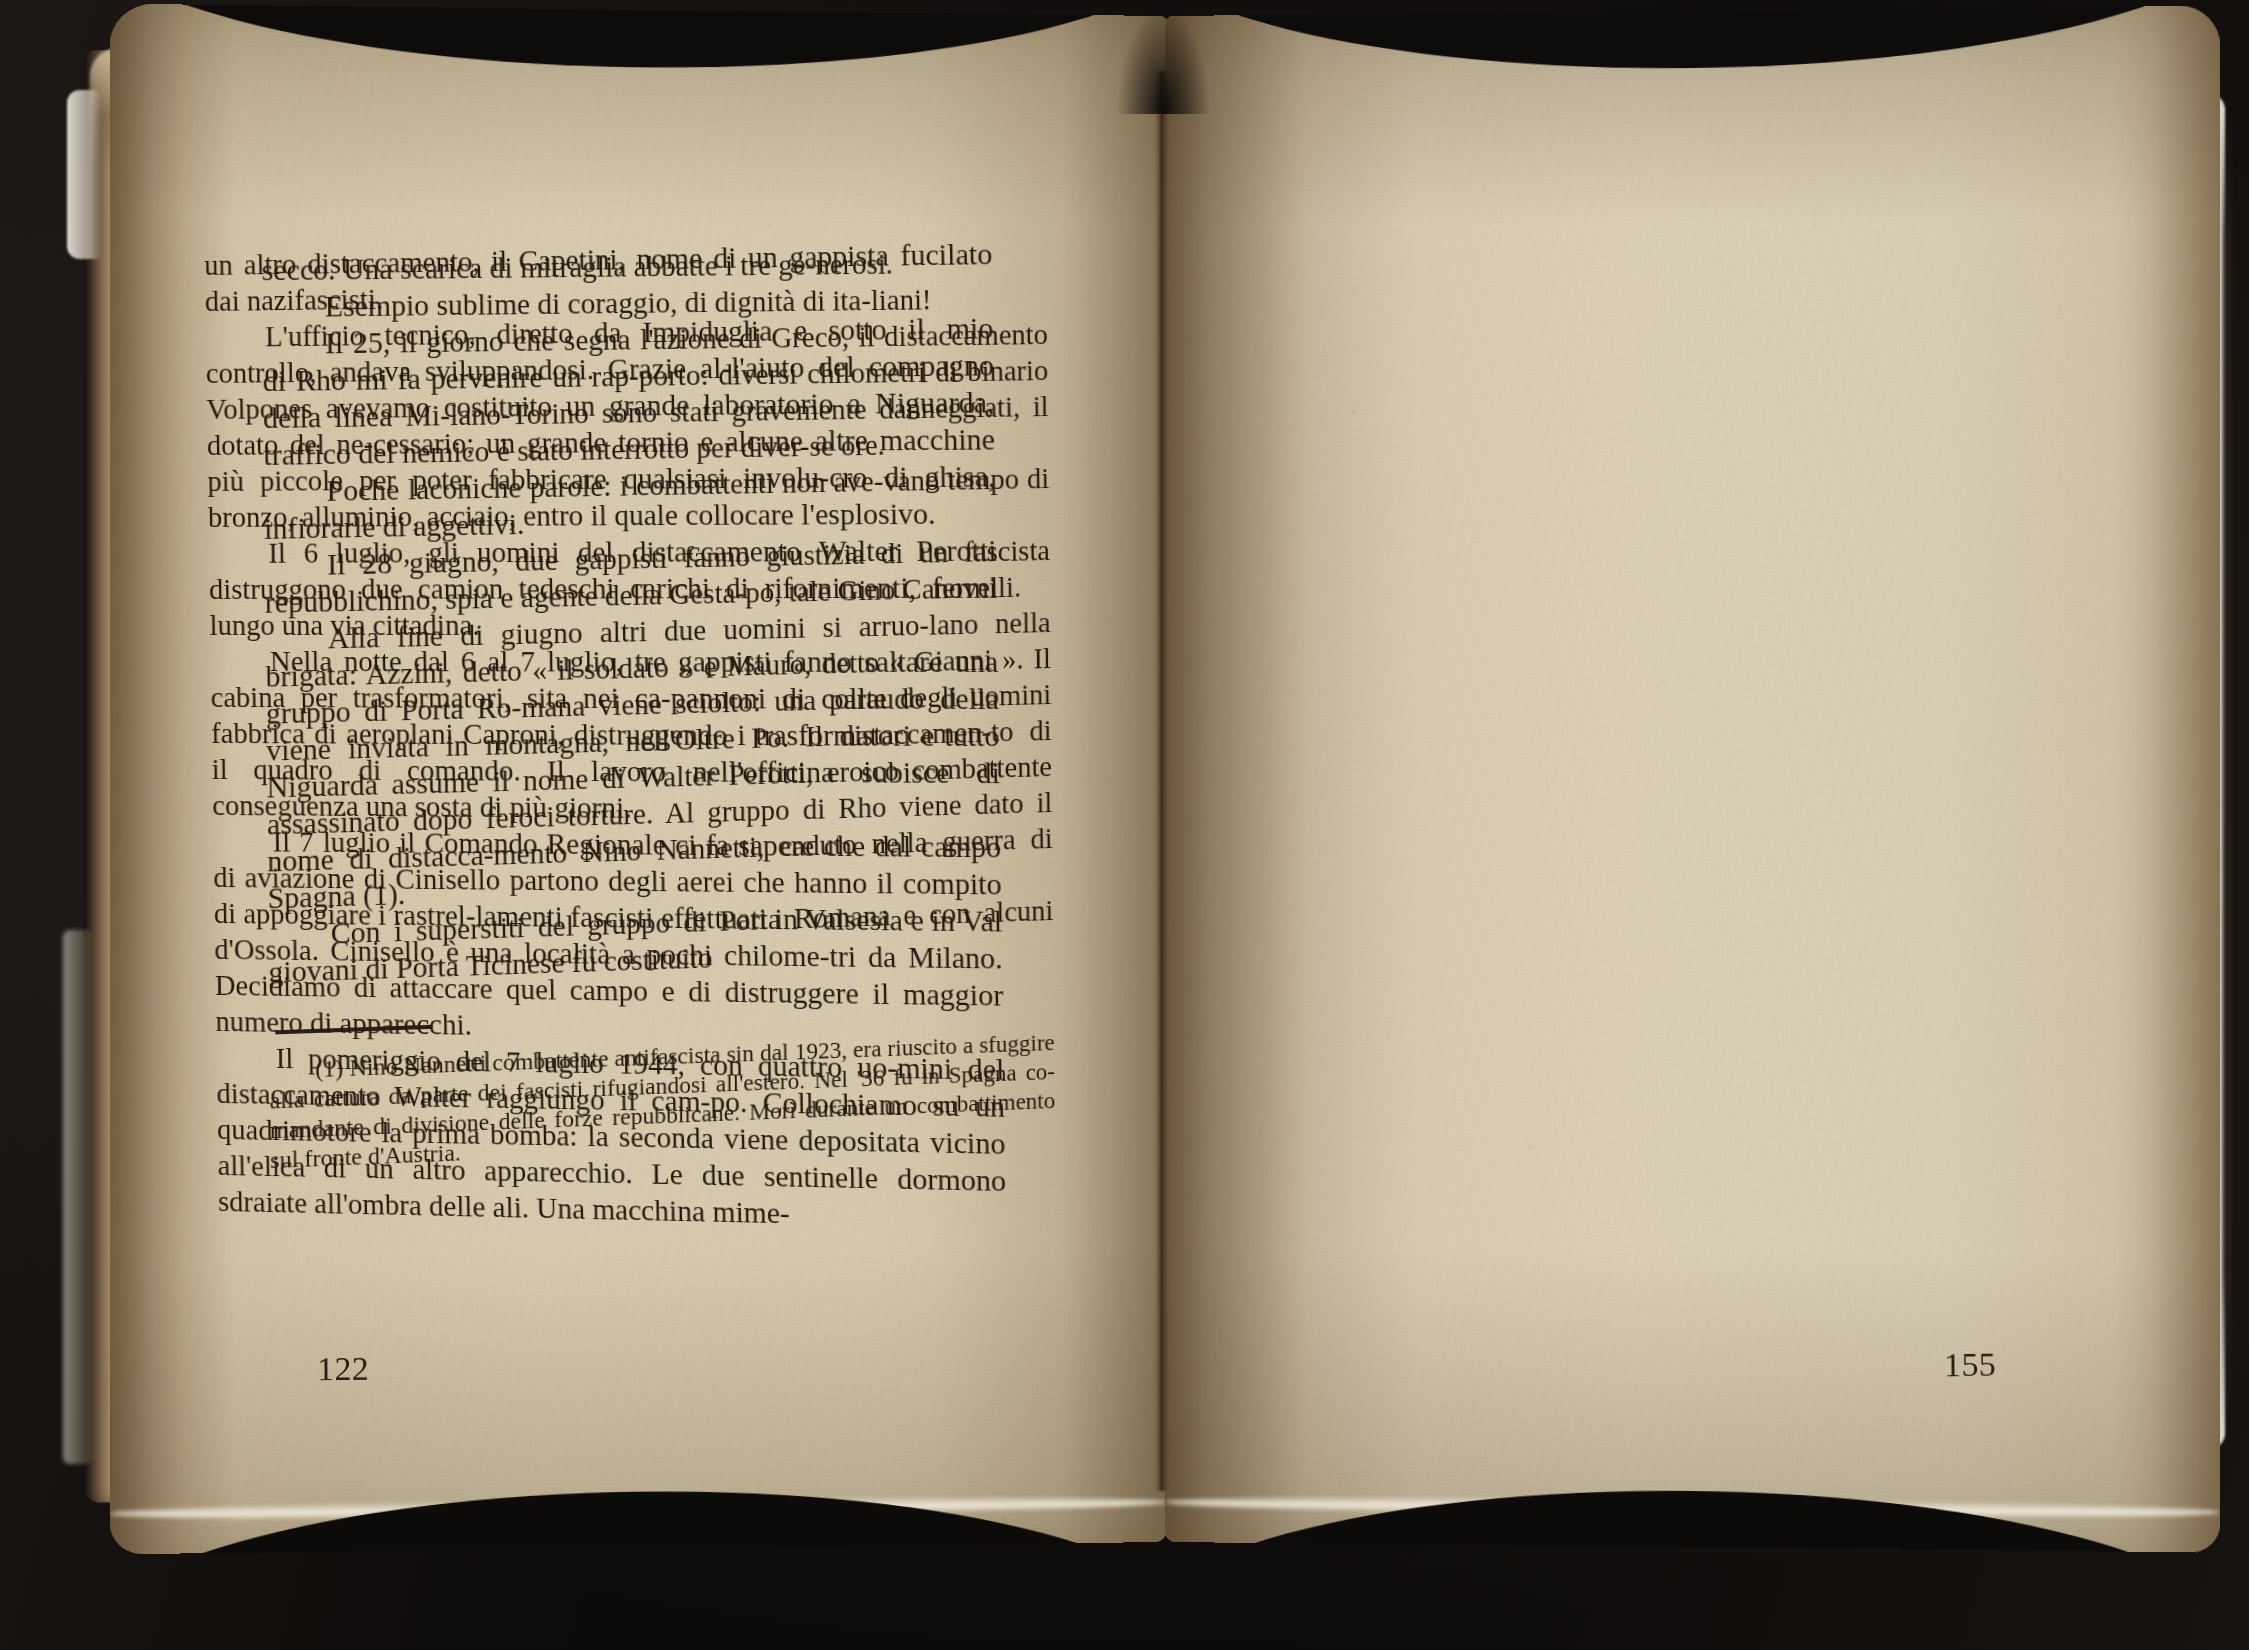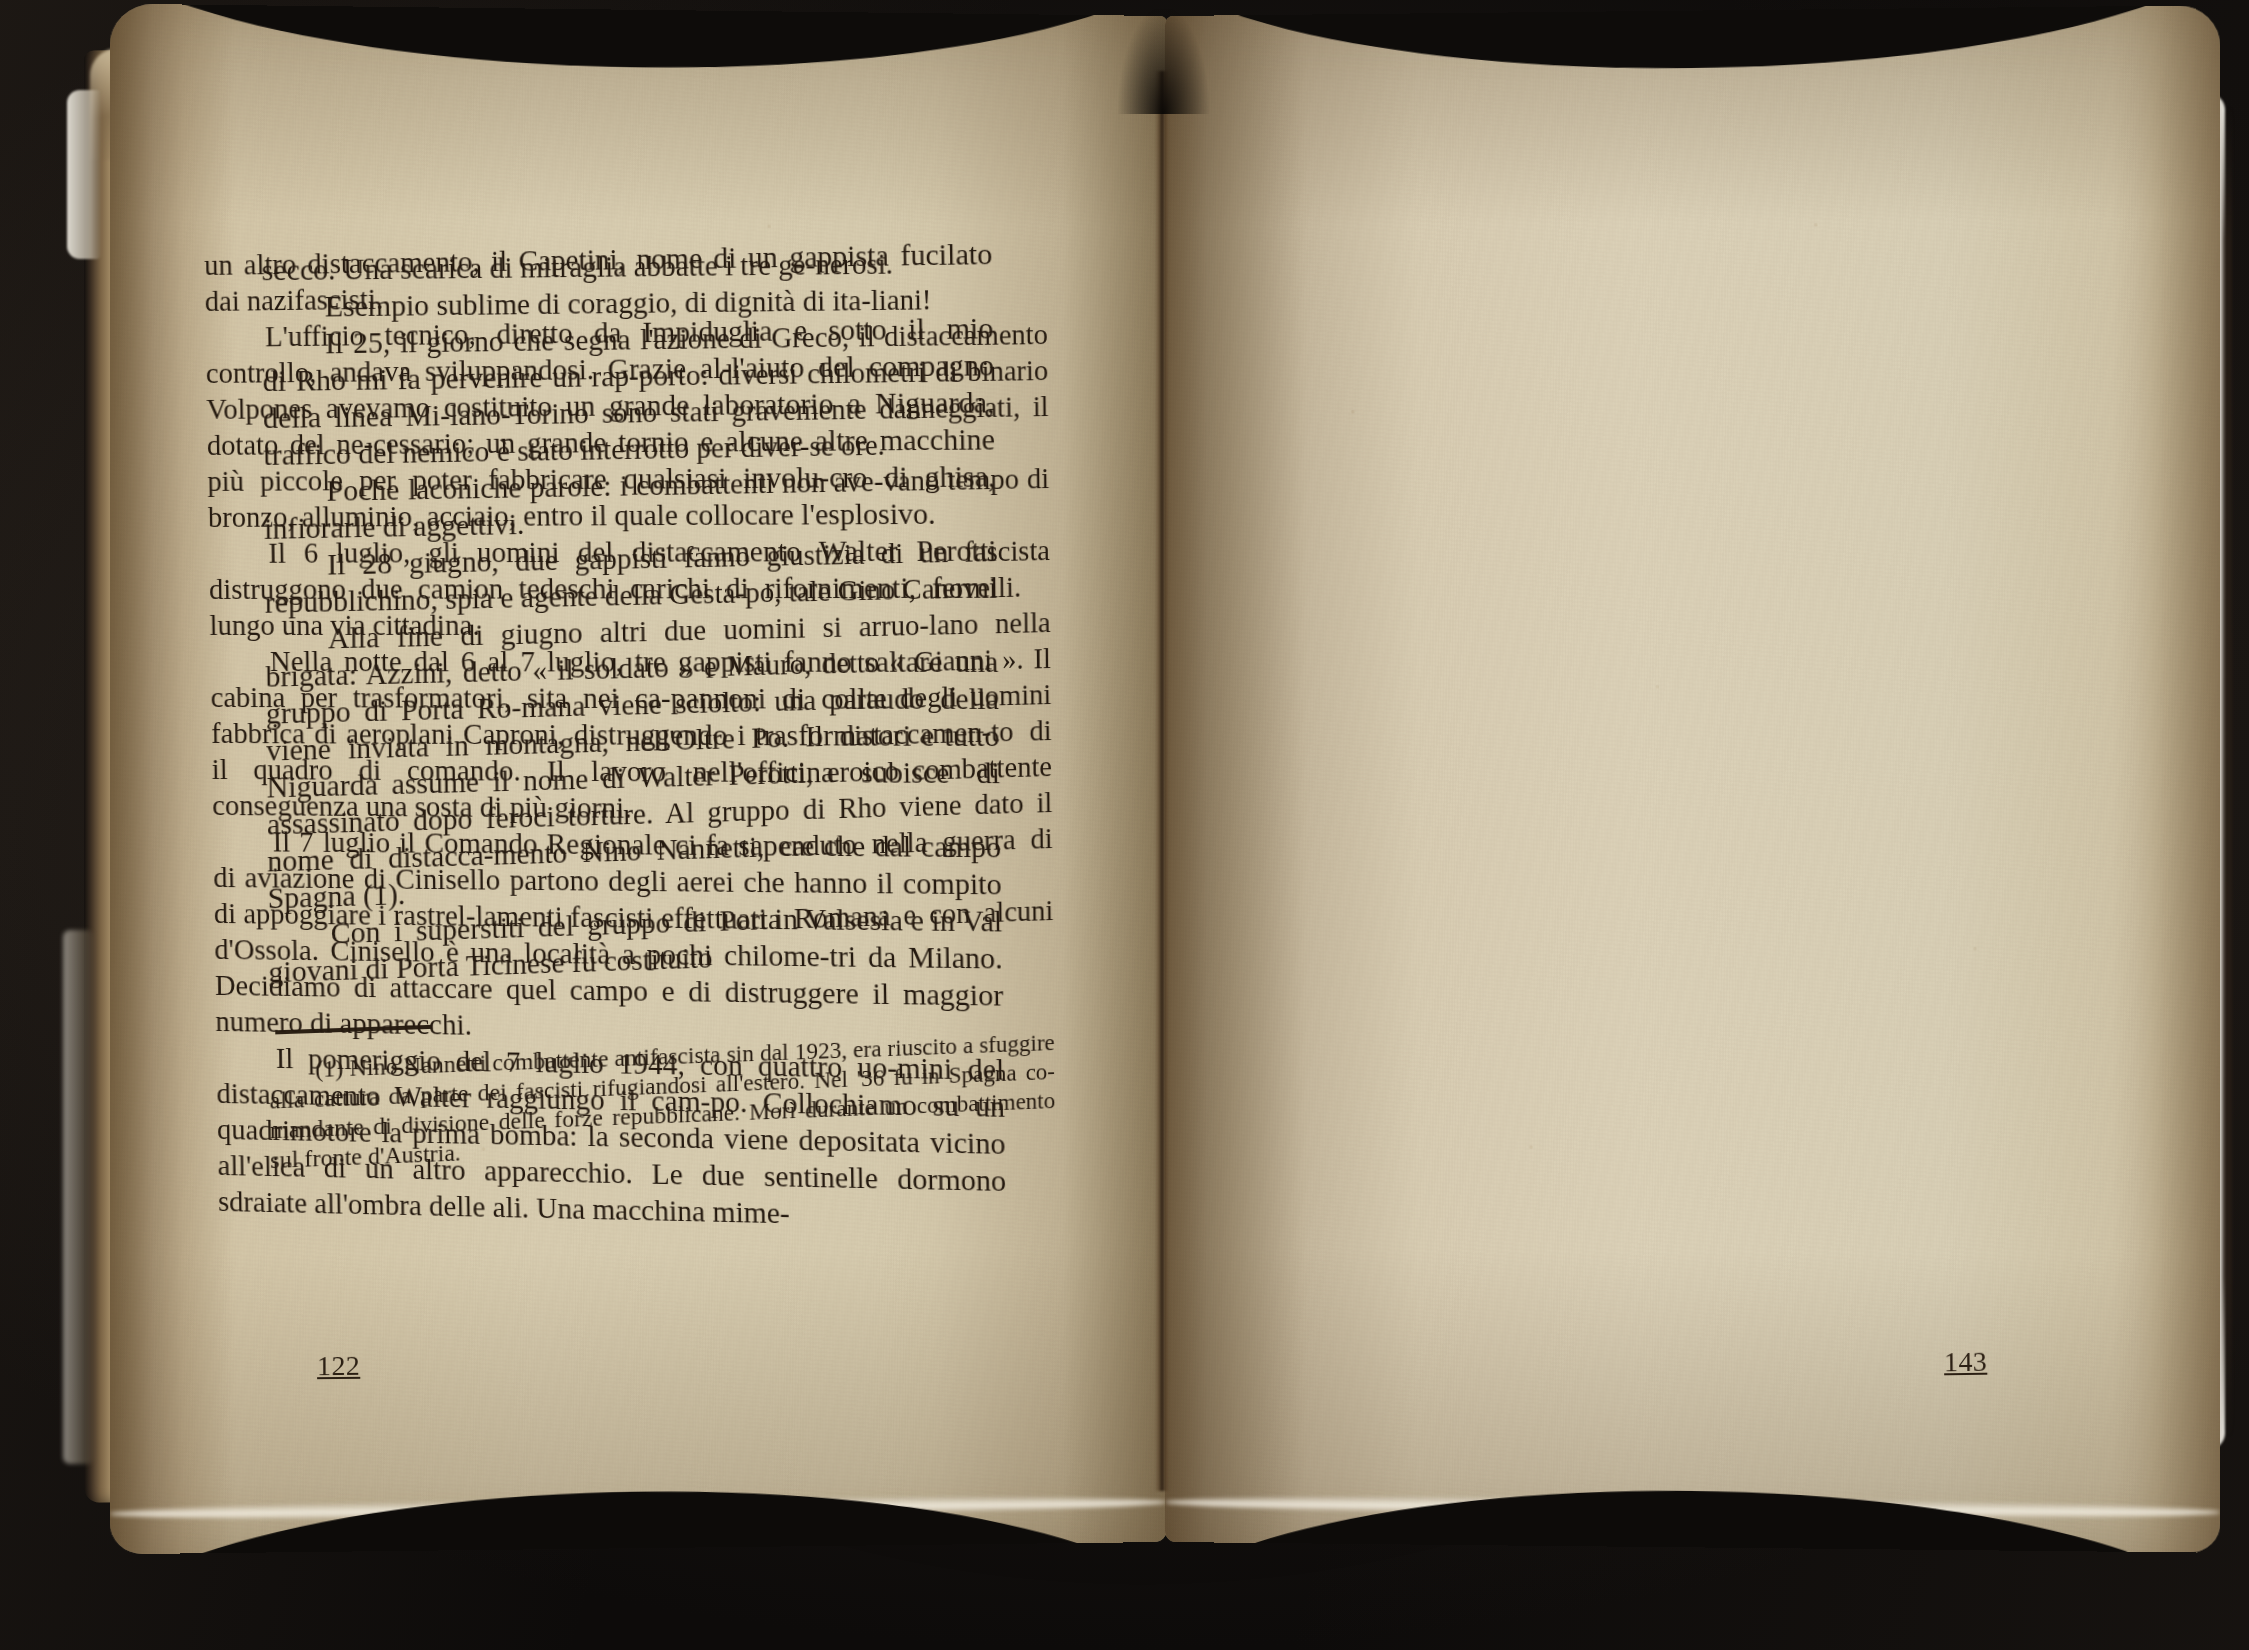--- a/index.html
+++ b/index.html
@@ -340,24 +340,23 @@
   }
   .footnote {
     font-size: 23px;
     line-height: 29px;
     text-align: justify;
   }
   .footnote p { margin: 0; text-indent: 1.9em; }
 
   .folio {
     position: absolute;
-    font-size: 28px;
+    font-size: 34px;
     letter-spacing: 0.4px;
     color: #2a1e12;
-    text-decoration: underline;
   }
   .folio-left {
     left: 233px;
     top: 1334px;
     transform: rotate(-0.5deg);
   }
   .folio-right {
     left: 1860px;
     top: 1330px;
     transform: rotate(-0.8deg);
@@ -431,17 +430,17 @@
     <div class="textblock tb-right inky">
       <p class="noindent">un altro distaccamento, il Capetini, nome di un gappista fucilato dai nazifascisti.</p>
       <p>L'ufficio tecnico, diretto da Impiduglia e sotto il mio controllo, andava sviluppandosi. Grazie al-l'aiuto del compagno Volpones avevamo costituito un grande laboratorio a Niguarda, dotato del ne-cessario; un grande tornio e alcune altre macchine più piccole per poter fabbricare qualsiasi involu-cro di ghisa, bronzo, alluminio, acciaio, entro il quale collocare l'esplosivo.</p>
       <p>Il 6 luglio, gli uomini del distaccamento Walter Perotti distruggono due camion tedeschi carichi di rifornimenti, fermi lungo una via cittadina.</p>
       <p>Nella notte dal 6 al 7 luglio, tre gappisti fanno saltare una cabina per trasformatori, sita nei ca-pannoni di collaudo della fabbrica di aeroplani Caproni, distruggendo i trasformatori e tutto il quadro di comando. Il lavoro nell'officina subisce di conseguenza una sosta di più giorni.</p>
       <p>Il 7 luglio il Comando Regionale ci fa sapere che dal campo di aviazione di Cinisello partono degli aerei che hanno il compito di appoggiare i rastrel-lamenti fascisti effettuati in Valsesia e in Val d'Ossola. Cinisello è una località a pochi chilome-tri da Milano. Decidiamo di attaccare quel campo e di distruggere il maggior numero di apparecchi.</p>
       <p>Il pomeriggio del 7 luglio 1944, con quattro uo-mini del distaccamento Walter raggiungo il cam-po. Collochiamo su un quadrimotore la prima bomba: la seconda viene depositata vicino all'elica di un altro apparecchio. Le due sentinelle dormono sdraiate all'ombra delle ali. Una macchina mime-</p>
     </div>
 
     <div class="folio folio-left inky">122</div>
-    <div class="folio folio-right inky">143</div>
+    <div class="folio folio-right inky">155</div>
 
   </div>
 </div>
 
 
 </body></html>

